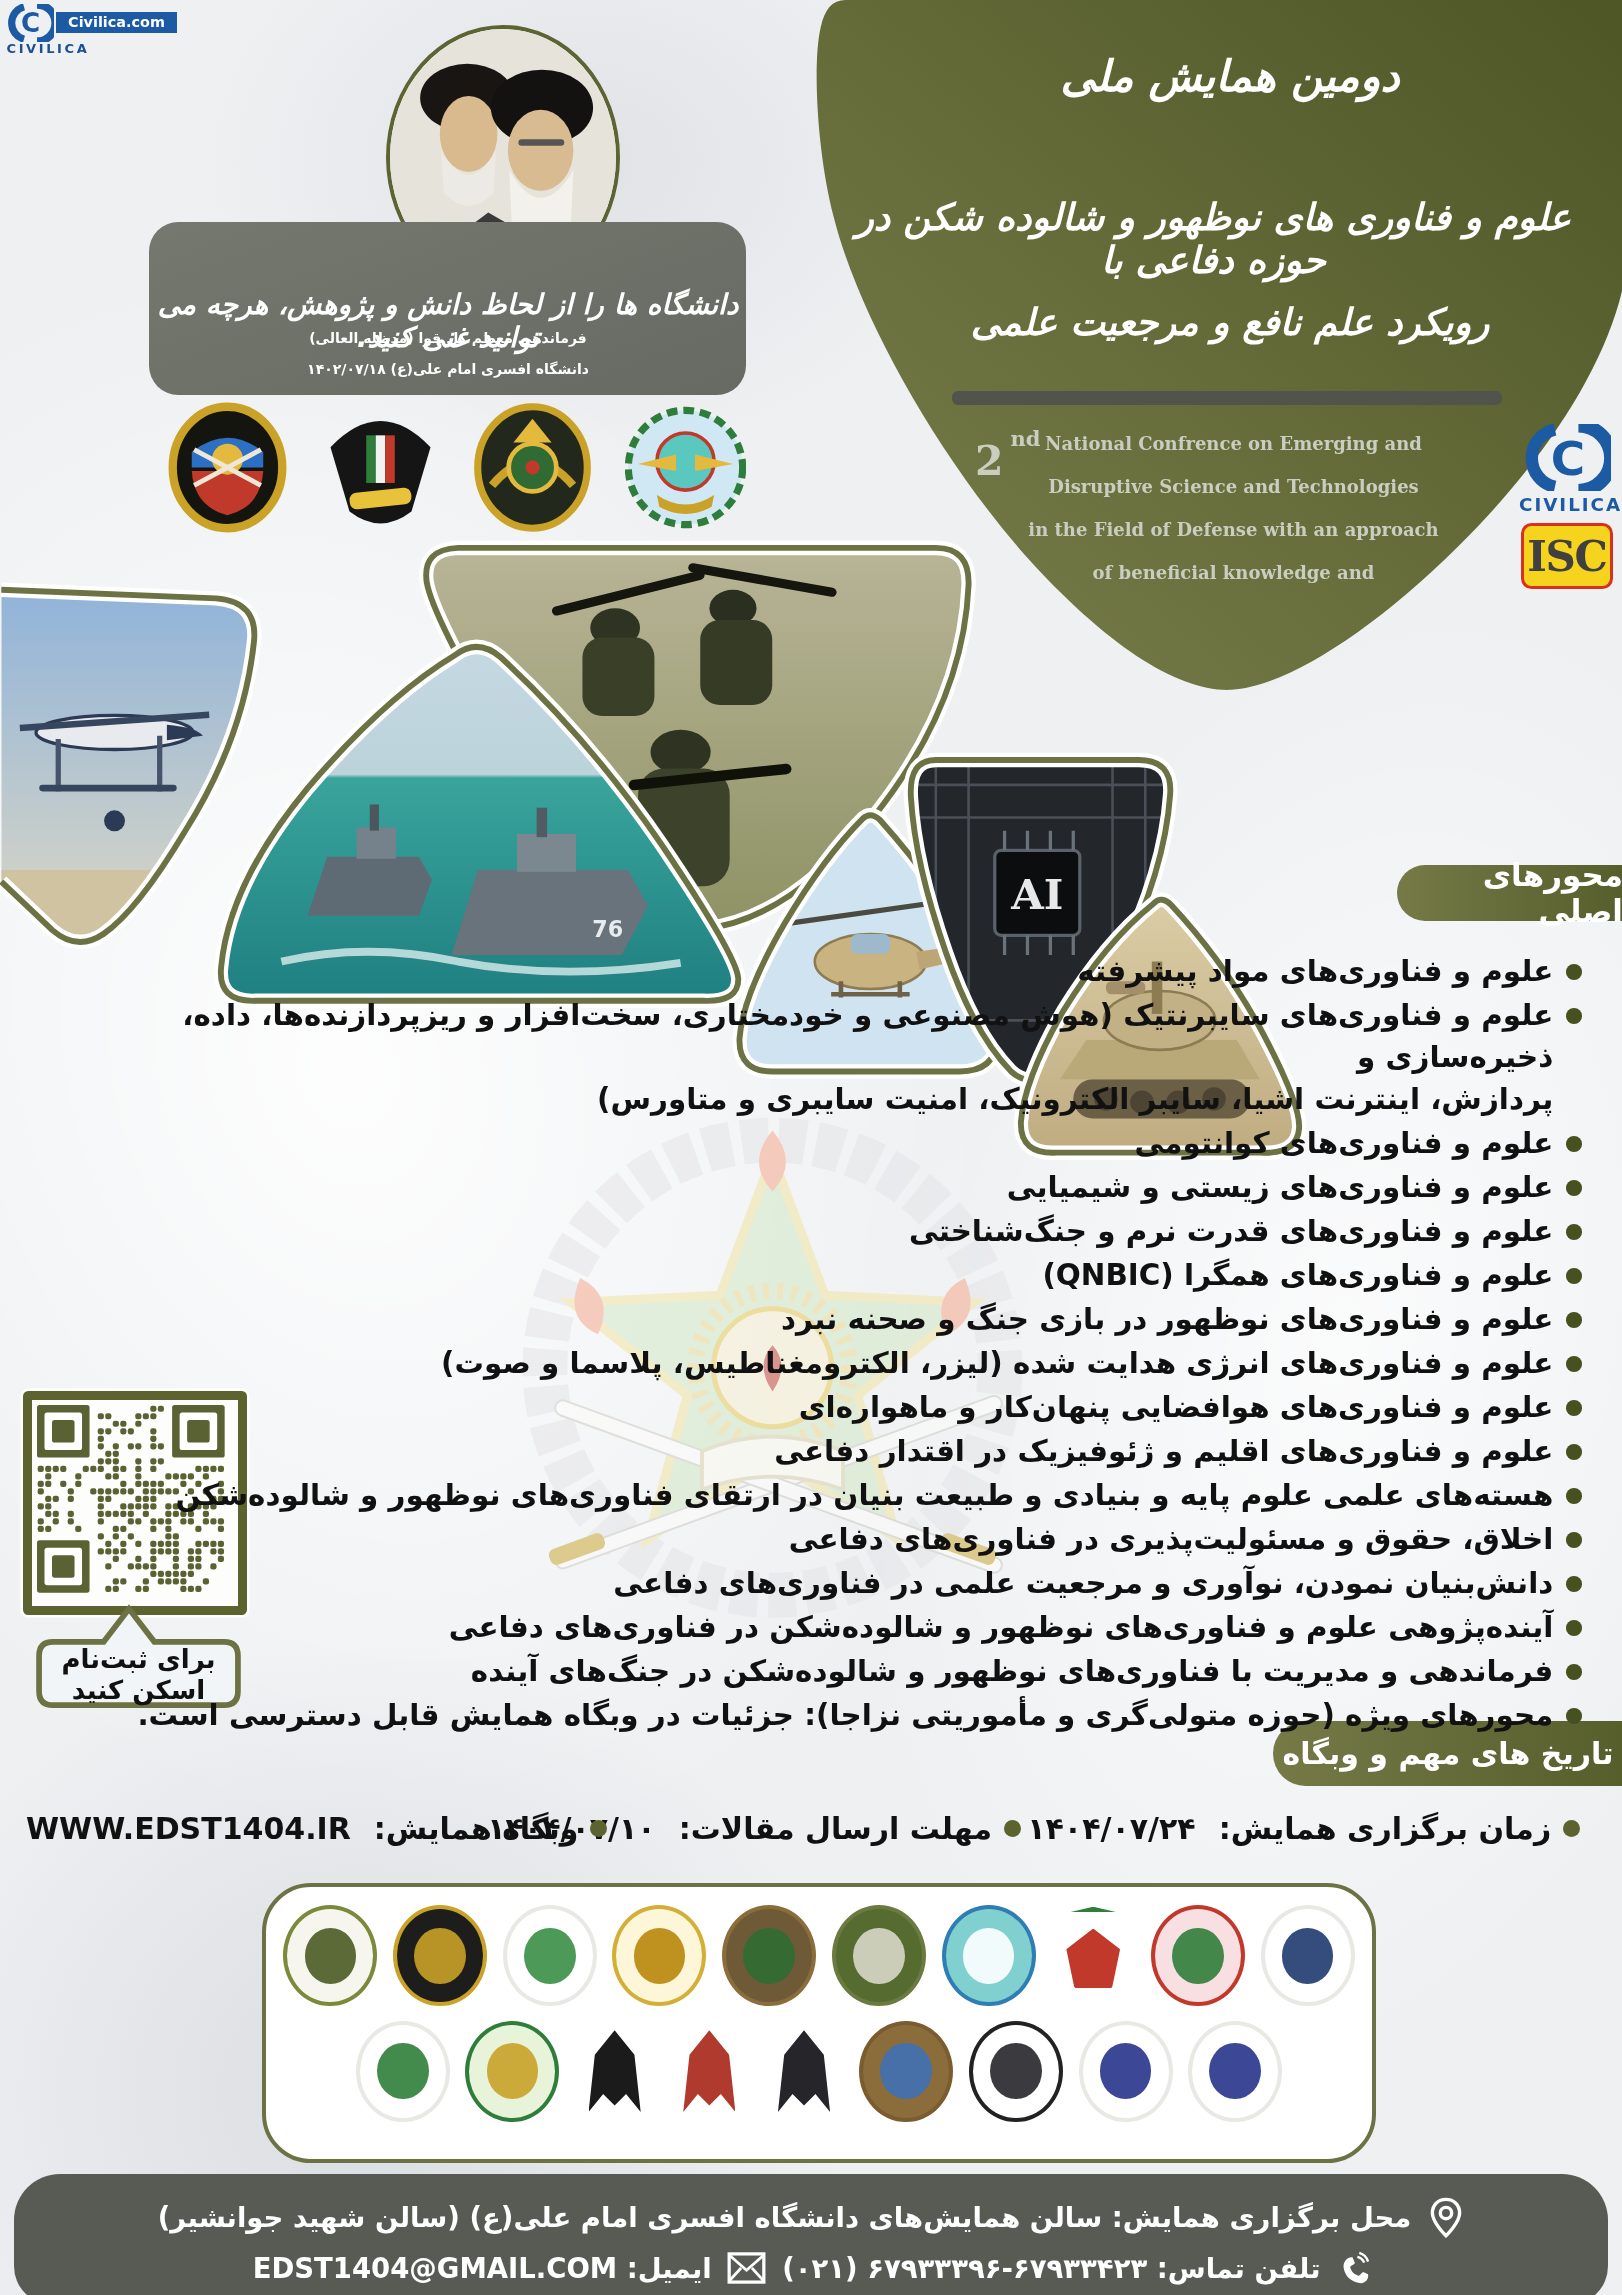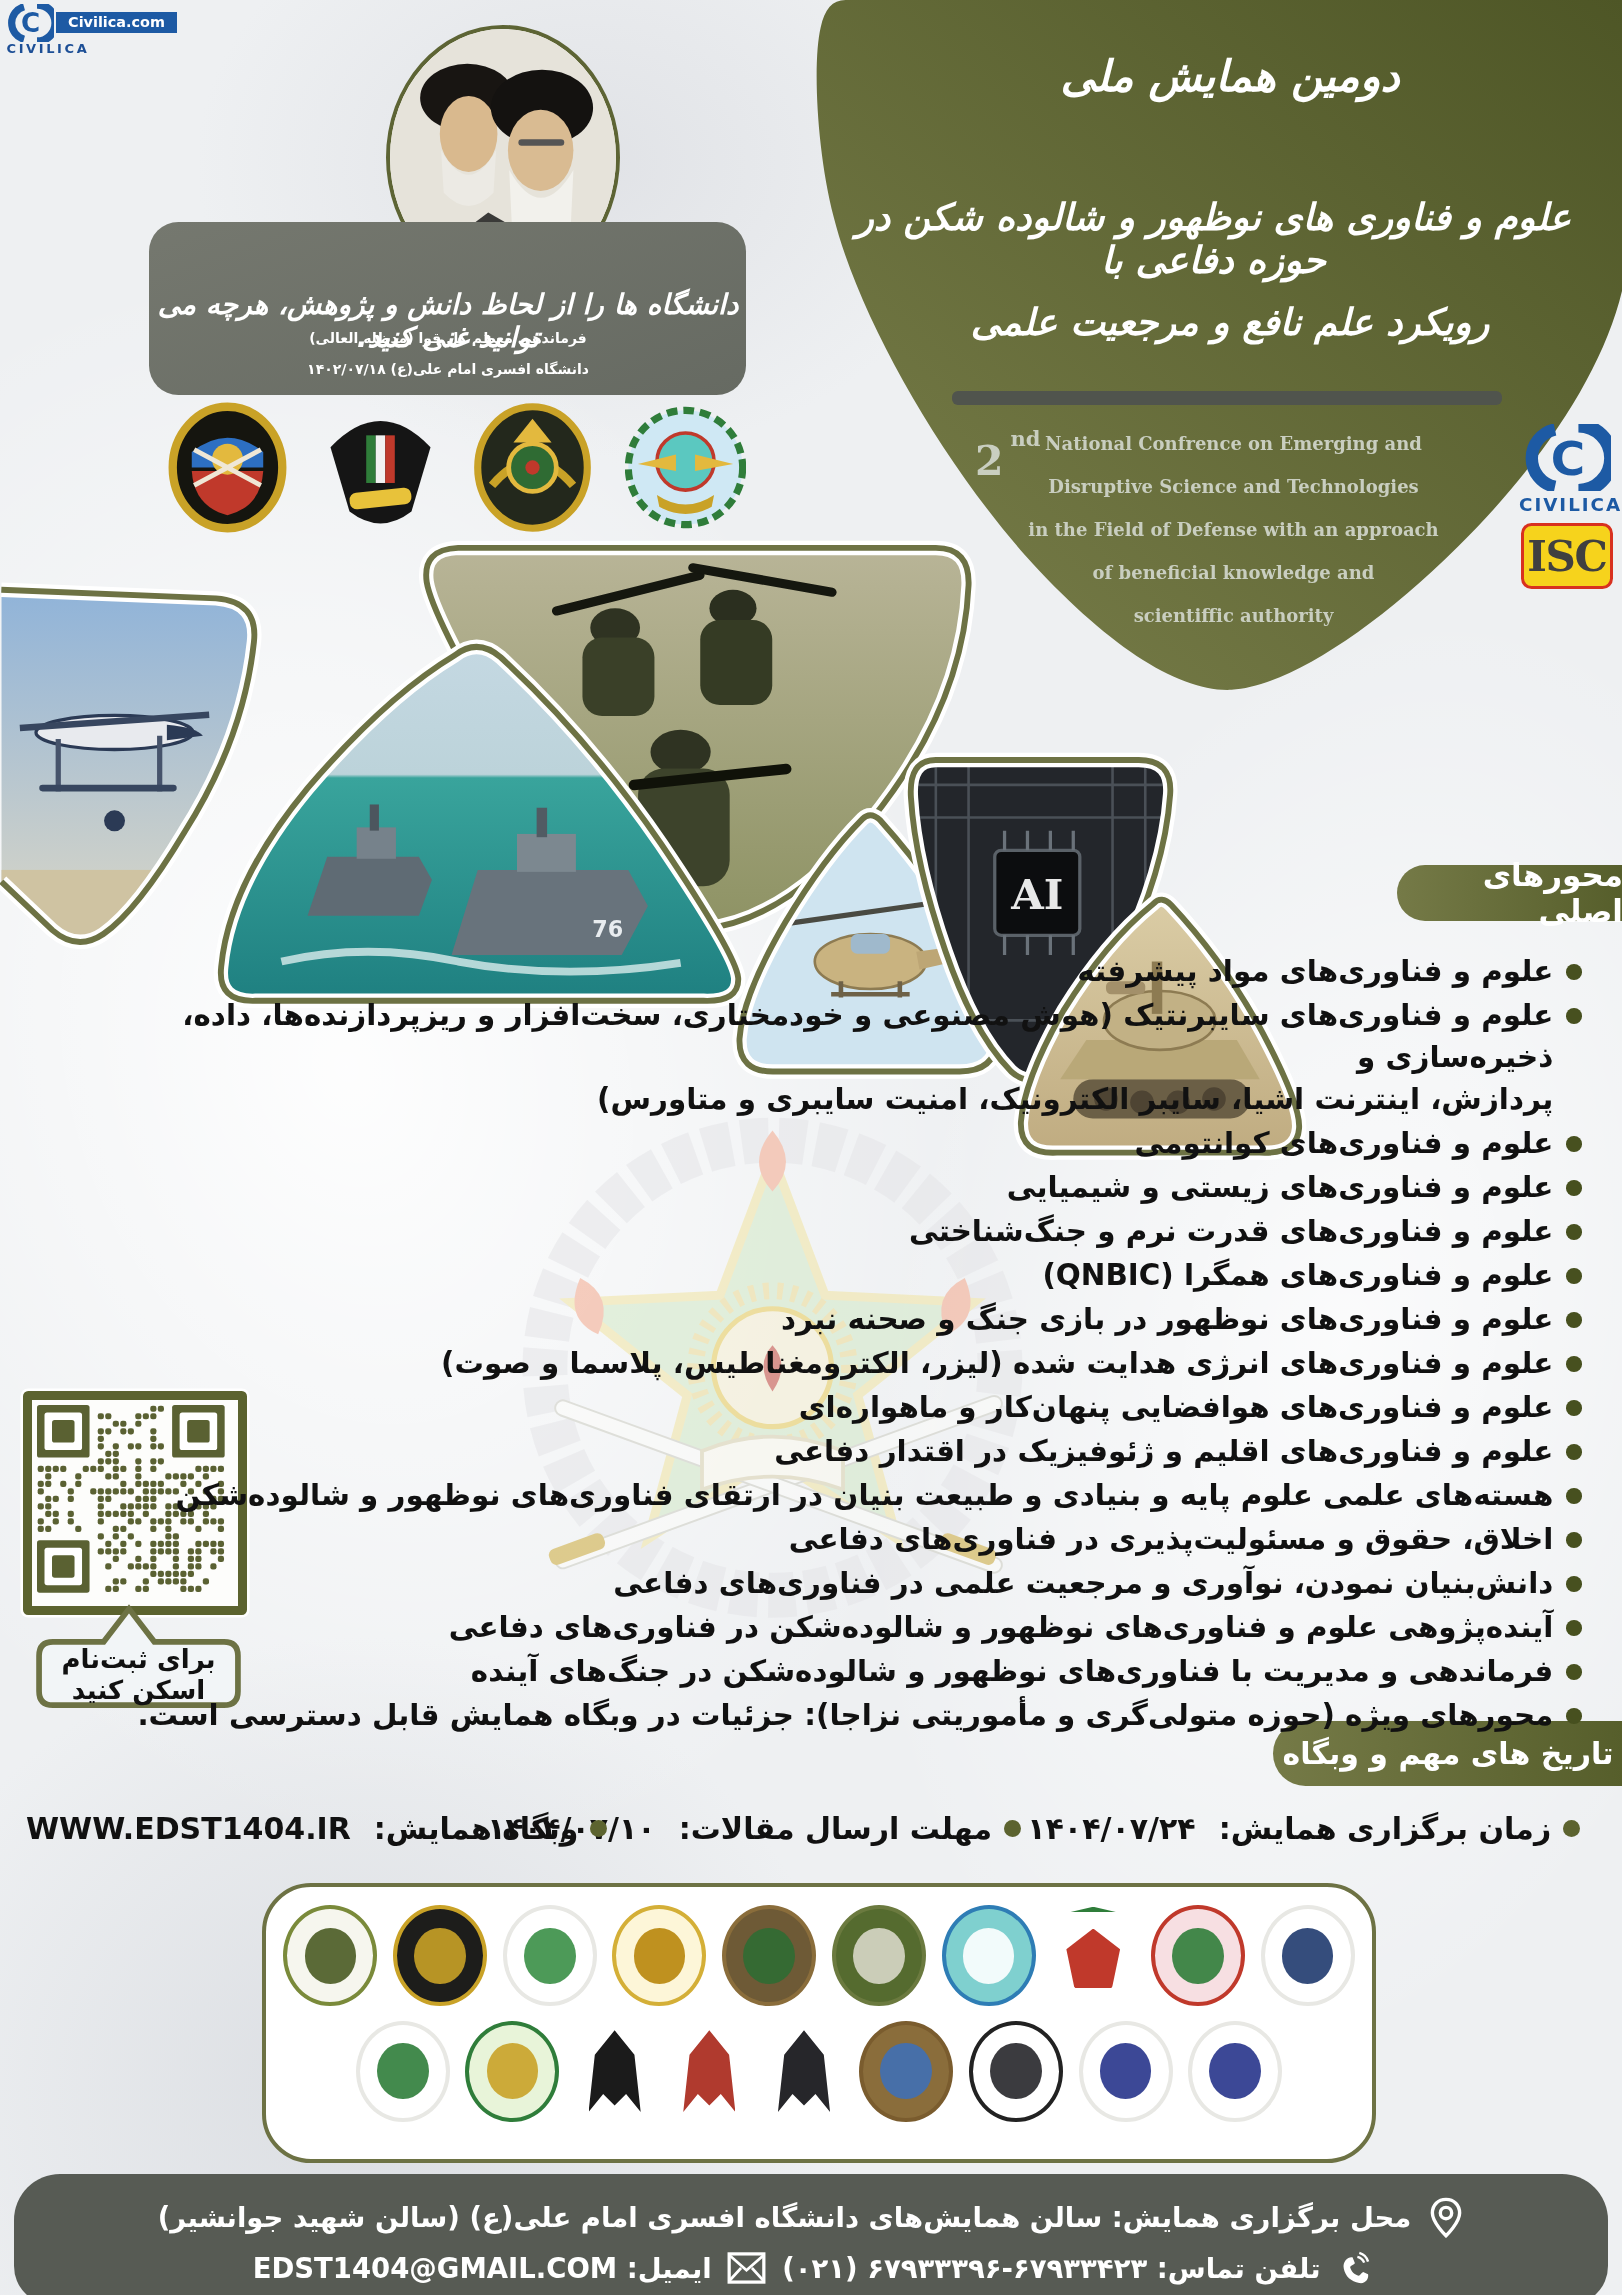--- a/index.html
+++ b/index.html
@@ -123,21 +123,20 @@
   <div class="tfa tfa1">دومین همایش ملی</div>
   <div class="tfa tfa2">علوم و فناوری های نوظهور و شالوده شکن در حوزه دفاعی با</div>
   <div class="tfa tfa3">رویکرد علم نافع و مرجعیت علمی</div>
   <div class="bar"></div>
   <div class="t2"><span>2</span><sup>nd</sup></div>
   <div class="ten">
     <div>National Confrence on Emerging and</div>
     <div>Disruptive Science and Technologies</div>
     <div>in the Field of Defense with an approach</div>
     <div>of beneficial knowledge and</div>
-    <div>scientiffic authority</div>
   </div>
 
   <div class="civ-sm">
     <svg width="47" height="38" viewBox="0 0 72 58">
       <path d="M 26,4 A 26,26 0 0 0 26,54" fill="none" stroke="#1d5aa4" stroke-width="11"></path>
       <path d="M 46,1 A 28,28 0 0 1 46,57" fill="none" stroke="#1d5aa4" stroke-width="12"></path>
       <text x="36" y="43" text-anchor="middle" font-family="DejaVu Sans" font-size="40" font-weight="bold" fill="#1d5aa4">C</text>
     </svg>
     <div class="word">CIVILICA</div>
   </div>

